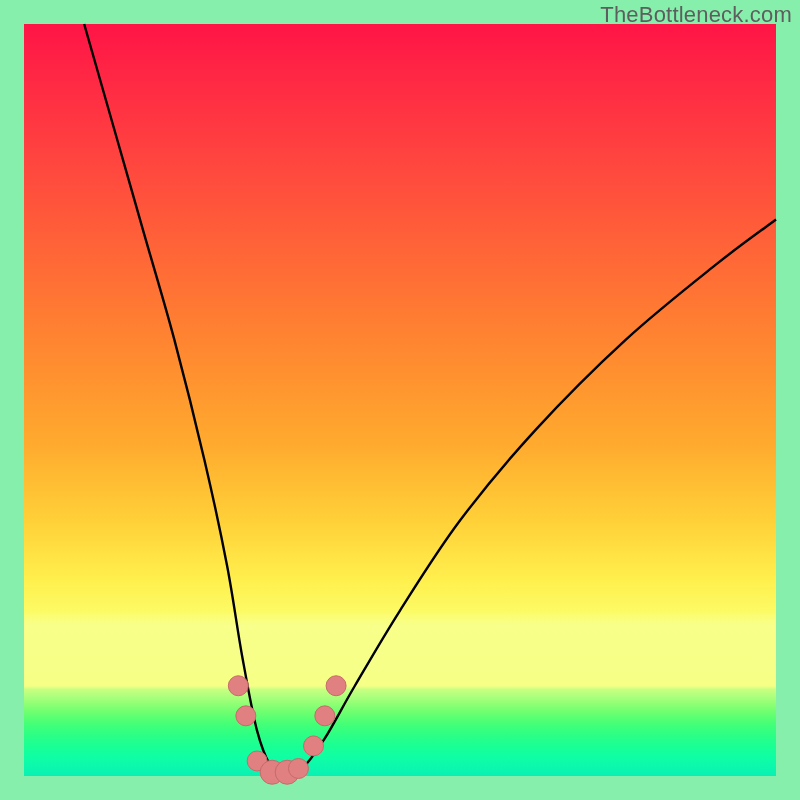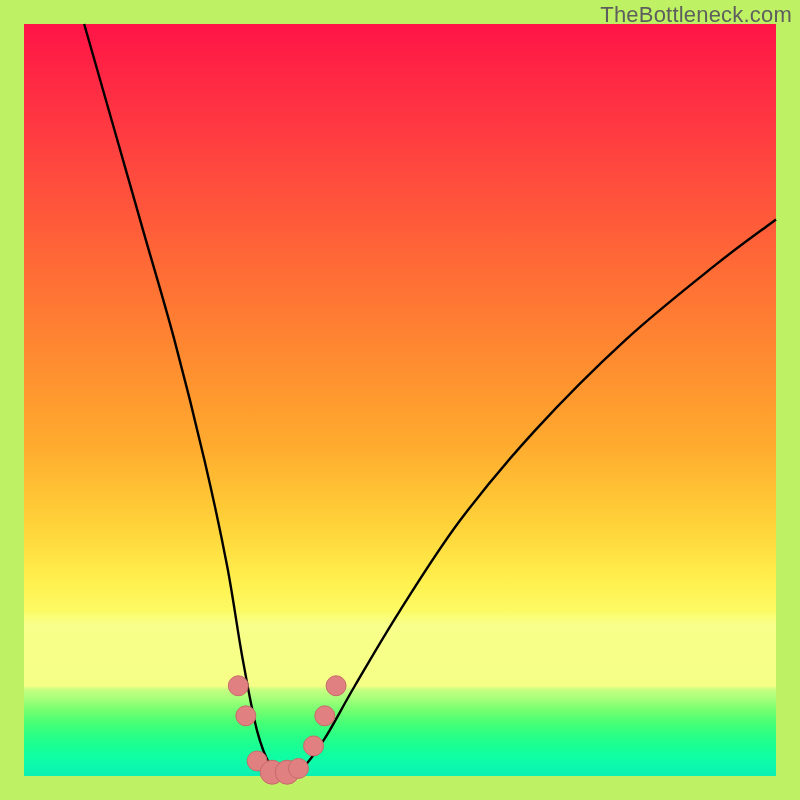--- a/index.html
+++ b/index.html
@@ -10,21 +10,21 @@
     overflow: hidden;
     background: #000;
     font-family: Arial, Helvetica, sans-serif;
   }
   .frame {
     position: absolute;
     top: 0;
     left: 0;
     width: 800px;
     height: 800px;
-    background: #bef264;
+    background: #86efac;
   }
   .plot-area {
     position: absolute;
     top: 24px;
     left: 24px;
     width: 752px;
     height: 752px;
     
     background:
       

